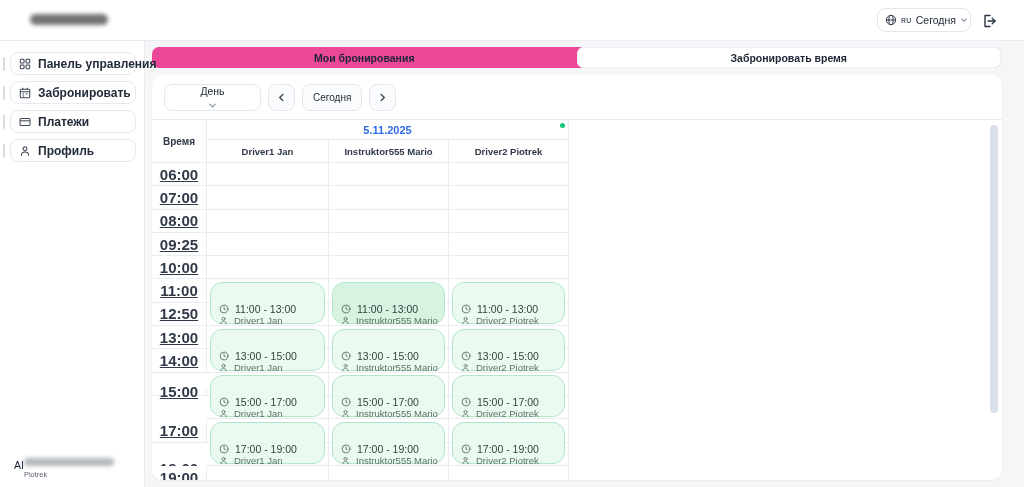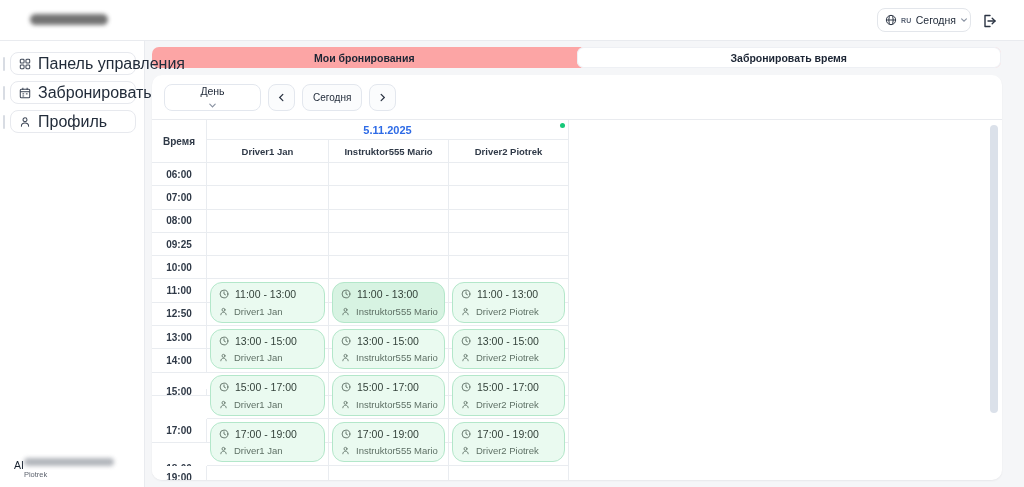--- a/index.html
+++ b/index.html
@@ -12,48 +12,48 @@
   .lang-btn { position:absolute; left:877px; top:8px; width:94px; height:24px; background:#fff; border:1px solid #e3e6eb; border-radius:8px; display:flex; align-items:center; gap:4px; padding:0 7px; cursor:pointer; }
   .lang-code { font-size:7px; font-weight:700; color:#5b6576; letter-spacing:.3px; }
   .lang-label { font-size:10.5px; color:#1d2736; }
   .logout-btn { position:absolute; left:981px; top:12px; width:18px; height:18px; background:none; border:none; cursor:pointer; padding:0; }
 
   
   .sidebar { position:absolute; left:0; top:41px; width:145px; height:446px; background:#ffffff; border-right:1px solid #e9ebef; z-index:4; }
   .nav { padding-top:11px; }
   .nav-item { position:relative; margin:0 8px 6px 10px; height:23px; background:#fff; border:1px solid #e7e9ee; border-radius:8px; display:flex; align-items:center; gap:7px; padding:0 8px; cursor:pointer; }
   .nav-item::before { content:""; position:absolute; left:-8px; top:4px; width:2px; height:14px; background:#d8dce3; border-radius:2px; }
-  .nav-label { font-size:16px; font-weight:400; color:#222c3a; white-space:nowrap; }
+  .nav-label { font-size:12px; font-weight:700; color:#222c3a; white-space:nowrap; }
   .user { position:absolute; left:0; bottom:8px; width:145px; padding:6px 0 0 14px; display:flex; align-items:flex-start; }
   .initials { font-size:10.5px; color:#16202e; padding-top:4px; }
   .name-blur { width:90px; height:8px; background:#8a8f98; border-radius:4px; filter:blur(2px); opacity:.65; margin-top:3px; }
   .role { font-size:7.5px; color:#5f6570; margin-top:4px; }
 
   
-  .tabbar { position:absolute; left:152px; top:47px; width:849px; height:21px; background:#fca5a5; border-radius:7px; display:flex; z-index:3; }
+  .tabbar { position:absolute; left:152px; top:47px; width:849px; height:21px; background:#ec4899; border-radius:7px; display:flex; z-index:3; }
   .tab { flex:1; display:flex; align-items:center; justify-content:center; font-size:10.5px; font-weight:600; color:#1c2534; cursor:pointer; border-radius:7px; }
   .tab.active { background:#ffffff; box-shadow:0 0 0 1px #eef0f4 inset; }
 
   
   .panel { position:absolute; left:152px; top:75px; width:850px; height:405px; background:#ffffff; border-radius:10px; box-shadow:0 1px 2px rgba(16,24,40,.06); overflow:hidden; z-index:2; }
   .toolbar { position:absolute; left:0; top:0; width:100%; height:45px; border-bottom:1px solid #e9ebef; display:flex; align-items:center; gap:7px; padding:0 12px; }
   .select { width:97px; height:27px; background:#fff; border:1px solid #e3e7ee; border-radius:8px; display:flex; align-items:center; justify-content:space-between; padding:0 9px; font-size:10.5px; color:#1d2736; font-family:inherit; cursor:pointer;flex-direction:column; }
   .tbtn { height:27px; background:#fbfcfd; border:1px solid #e3e7ee; border-radius:8px; display:flex; align-items:center; justify-content:center; font-size:10px; color:#1d2736; font-family:inherit; cursor:pointer; }
   .tbtn.sq { width:27px; }
   .tbtn.today { padding:4px 10px; }
 
   .gridwrap { position:absolute; left:0; top:45px; width:417px; }
   .grid { display:grid; grid-template-columns:55px 122px 120px 120px; grid-template-rows:20px 23px repeat(14, 23.3px); width:417px; }
   .cell { border-right:1px solid #e9ecf0; border-bottom:1px solid #e9ecf0; display:flex; align-items:center; justify-content:center; background:#fff; }
   .time-head { grid-row:1/3; grid-column:1; font-size:10px; font-weight:600; color:#2f3947; }
   .date-head { grid-row:1; grid-column:2/5; font-size:11px; font-weight:700; color:#2e6be6; cursor:pointer; }
   .col-head { font-size:9.5px; font-weight:600; color:#2f3947; }
-  .hour-label { font-size:10px; font-weight:600; color:#2f3947; }
-
-  .card { position:absolute; background:#eafaf0; border:1px solid #b3e7ca; border-radius:12px; padding:5px 8px; display:flex; flex-direction:column; justify-content:space-between; cursor:pointer; }
+  .hour-label { font-size:15px; font-weight:600; color:#2f3947;text-decoration:underline; }
+
+  .card { position:absolute; background:#eafaf0; border:1px solid #b3e7ca; border-radius:12px; padding:20px 8px; display:flex; flex-direction:column; justify-content:space-between; cursor:pointer; }
   .card.selected { background:#d7f3e2; }
   .card-row { display:flex; align-items:center; gap:6px; }
   .card-time { font-size:10.5px; font-weight:500; color:#33413a; white-space:nowrap; }
   .card-name { font-size:9.5px; color:#5f7166; white-space:nowrap; }
 
   .dot { position:absolute; left:408px; top:48px; width:5px; height:5px; border-radius:50%; background:#16c879; }
   .scroll-thumb { position:absolute; right:4px; top:50px; width:8px; height:288px; background:#dbe1ea; border-radius:4px; cursor:pointer; }
 
   svg { display:block; flex:none; }
 </style>
@@ -108,20 +108,29 @@
             <rect x="1.5" y="2.5" width="11" height="10" rx="1.2"></rect>
             <line x1="1.5" y1="5.5" x2="12.5" y2="5.5"></line>
             <line x1="4.5" y1="1" x2="4.5" y2="3.5"></line>
             <line x1="9.5" y1="1" x2="9.5" y2="3.5"></line>
             <line x1="4" y1="8" x2="6" y2="8"></line>
             <line x1="8" y1="8" x2="10" y2="8"></line>
             <line x1="4" y1="10.5" x2="6" y2="10.5"></line>
           </svg>
         </span>
         <span class="nav-label">Забронировать</span>
+      </div>
+      <div class="nav-item">
+        <span>
+          <svg width="12" height="12" viewBox="0 0 14 14" fill="none" stroke="#3d4656" stroke-width="1.2">
+            <rect x="1.2" y="3" width="11.6" height="8" rx="1.2"></rect>
+            <line x1="1.2" y1="5.6" x2="12.8" y2="5.6"></line>
+          </svg>
+        </span>
+        <span class="nav-label">Платежи</span>
       </div>
       <div class="nav-item">
         <span>
           <svg width="12" height="12" viewBox="0 0 14 14" fill="none" stroke="#3d4656" stroke-width="1.2" stroke-linecap="round">
             <circle cx="7" cy="4.4" r="2.3"></circle>
             <path d="M2.8 12 C2.8 9.6 4.6 8.2 7 8.2 C9.4 8.2 11.2 9.6 11.2 12"></path>
           </svg>
         </span>
         <span class="nav-label">Профиль</span>
       </div>

